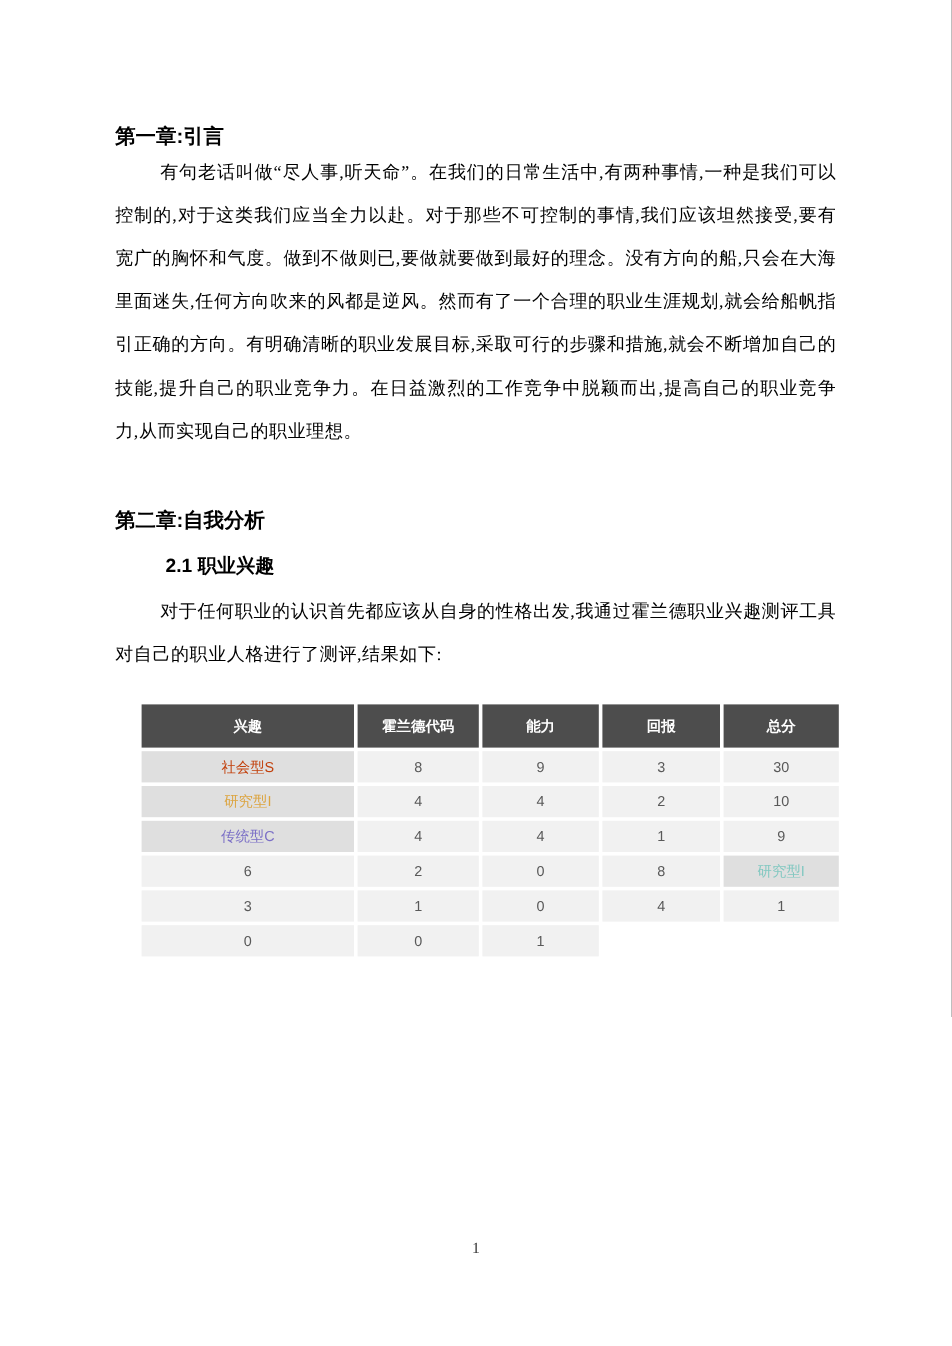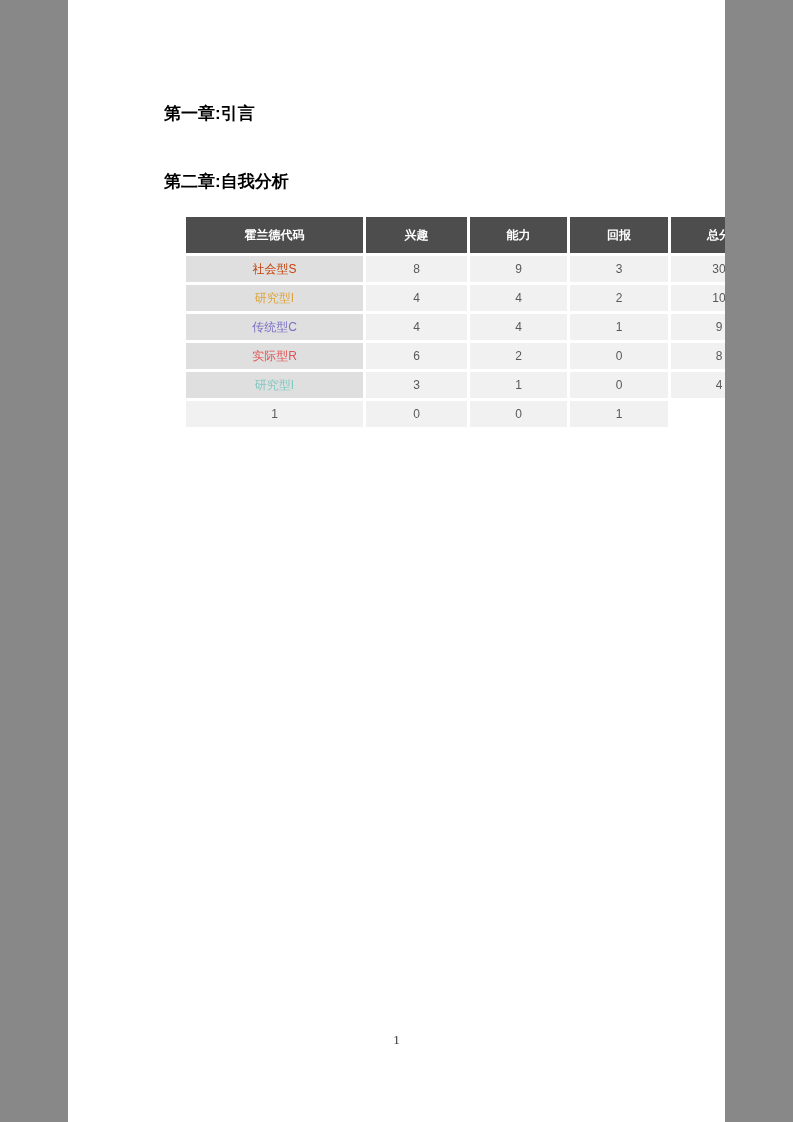--- a/index.html
+++ b/index.html
@@ -1,18 +1,18 @@
 <!DOCTYPE html>
 <html><head>
 <meta charset="utf-8">
 <style>
   html, body { margin: 0; padding: 0; background: #888; }
   .page {
     position: relative;
-    width: 657px;
+    width: 793px;
     height: 1122px;
     margin: 0 auto;
     background: #ffffff;
     font-family: "Liberation Serif", serif;
     color: #000;
     overflow: hidden;
   }
   .content {
     position: absolute;
     left: 96px;
@@ -88,27 +88,30 @@
   }
 </style>
 </head>
 <body>
 
 <div class="page">
   <div class="content">
 
     <h1 class="h-chapter first">第一章:引言</h1>
 
+    <p class="body-para">有句老话叫做“尽人事,听天命”。在我们的日常生活中,有两种事情,一种是我们可以控制的,对于这类我们应当全力以赴。对于那些不可控制的事情,我们应该坦然接受,要有宽广的胸怀和气度。做到不做则已,要做就要做到最好的理念。没有方向的船,只会在大海里面迷失,任何方向吹来的风都是逆风。然而有了一个合理的职业生涯规划,就会给船帆指引正确的方向。有明确清晰的职业发展目标,采取可行的步骤和措施,就会不断增加自己的技能,提升自己的职业竞争力。在日益激烈的工作竞争中脱颖而出,提高自己的职业竞争力,从而实现自己的职业理想。</p>
 
     <h1 class="h-chapter second">第二章:自我分析</h1>
+    <h2 class="h-section">2.1 职业兴趣</h2>
 
+    <p class="body-para after-section">对于任何职业的认识首先都应该从自身的性格出发,我通过霍兰德职业兴趣测评工具对自己的职业人格进行了测评,结果如下:</p>
 
     <div class="holland-table">
+      <div class="th">兴趣</div>
       <div class="th">霍兰德代码</div>
-      <div class="th">兴趣</div>
       <div class="th">能力</div>
       <div class="th">回报</div>
       <div class="th">总分</div>
 
       <div class="td label" style="color: #c2410c;">社会型S</div>
       <div class="td">8</div>
       <div class="td">9</div>
       <div class="td">3</div>
       <div class="td">30</div>
 
@@ -117,21 +120,20 @@
       <div class="td">4</div>
       <div class="td">2</div>
       <div class="td">10</div>
 
       <div class="td label" style="color: rgb(122, 110, 198);">传统型C</div>
       <div class="td">4</div>
       <div class="td">4</div>
       <div class="td">1</div>
       <div class="td">9</div>
 
-      <div class="td label" style="color: rgb(225, 84, 84);">实际型R</div>
       <div class="td">6</div>
       <div class="td">2</div>
       <div class="td">0</div>
       <div class="td">8</div>
 
       <div class="td label" style="color: rgb(130, 200, 193);">研究型I</div>
       <div class="td">3</div>
       <div class="td">1</div>
       <div class="td">0</div>
       <div class="td">4</div>

